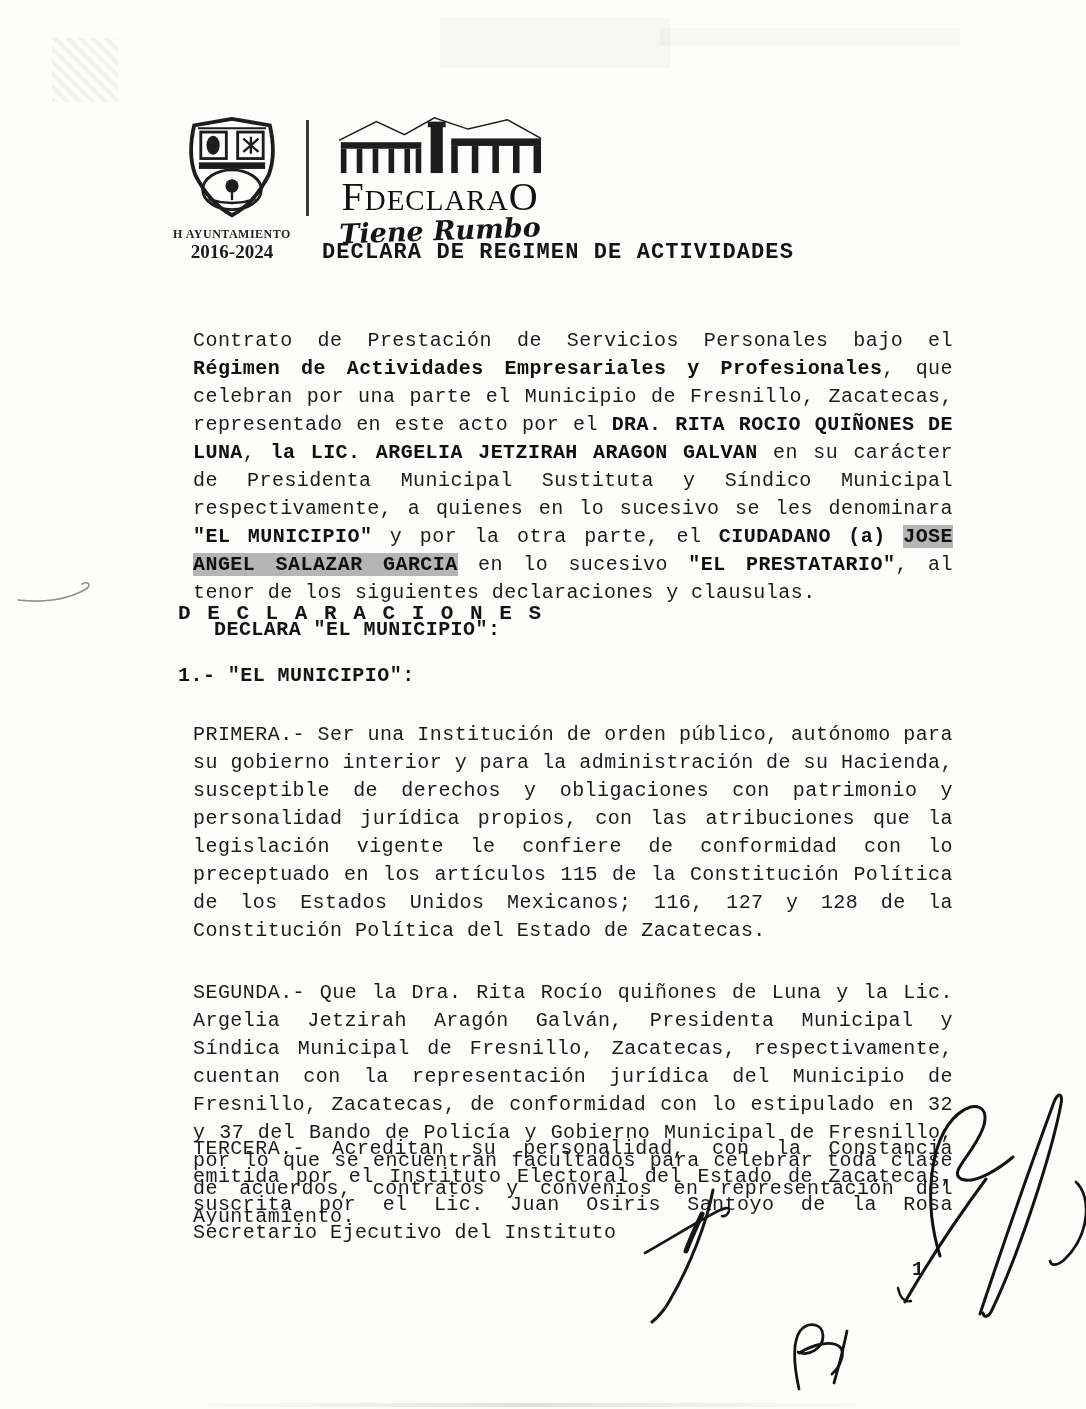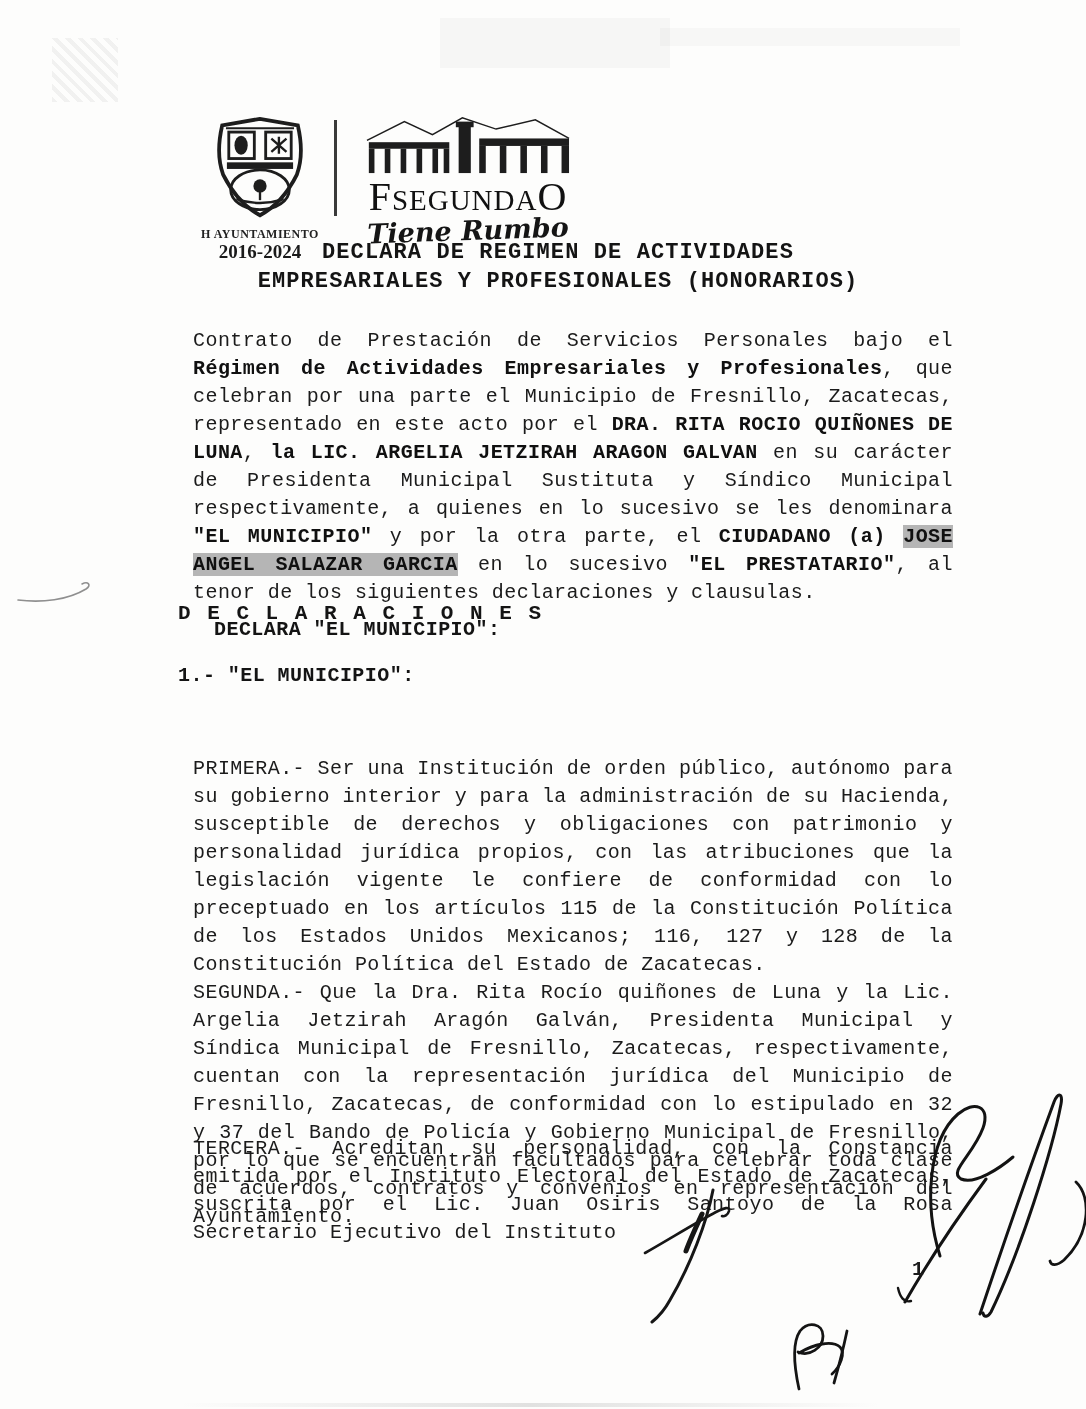--- a/index.html
+++ b/index.html
@@ -17,41 +17,41 @@
   .art-checker{
     left:52px;top:38px;width:66px;height:64px;opacity:.07;
     background:repeating-linear-gradient(45deg,#555 0 4px,transparent 4px 9px);
   }
   .art-band{left:440px;top:18px;width:230px;height:50px;background:#9a9a9a;opacity:.07;}
   .art-band2{left:660px;top:28px;width:300px;height:18px;background:#9a9a9a;opacity:.06;}
   .art-bottom{left:180px;bottom:2px;width:700px;height:4px;background:linear-gradient(90deg,transparent,#8c8c8c,transparent);opacity:.25;}
 
   
   .logos{position:absolute;left:172px;top:116px;display:flex;align-items:flex-start;}
-  .seal{width:120px;text-align:center;margin-left:28px;}
+  .seal{width:120px;text-align:center;}
   .seal-cap1{font-family:"Liberation Serif","DejaVu Serif",serif;font-weight:700;font-size:12px;letter-spacing:.5px;color:#222;margin-top:2px;}
   .seal-cap2{font-family:"Liberation Serif","DejaVu Serif",serif;font-weight:700;font-size:19px;color:#1a1a1a;line-height:1;}
   .logo-divider{width:3px;height:96px;background:#3a3a3a;margin:4px 16px 0 14px;}
   .brand{width:230px;text-align:center;}
   .brand-name{font-family:"Liberation Serif","DejaVu Serif",serif;color:#111;line-height:.9;letter-spacing:1px;white-space:nowrap;}
   .brand-name .cap{font-size:40px;}
   .brand-name .mid{font-size:29px;}
   .brand-tagline{font-family:"DejaVu Serif","Liberation Serif",serif;font-style:italic;font-weight:700;font-size:27px;color:#151515;transform:rotate(-2deg);margin-top:0px;}
 
   
   .tcol{position:absolute;left:178px;width:760px;}
   .title{top:238px;text-align:center;font-weight:700;font-size:22px;line-height:29px;letter-spacing:1.1px;color:#141414;}
   .body{margin:15px;font-size:20px;line-height:28px;letter-spacing:.45px;text-align:justify;}
   .intro{top:312px;}
   .b{font-weight:700;color:#101010;}
   .hl{background:#b5b5b5;}
   .h-decl{top:602px;text-align:left;font-weight:700;font-size:21px;letter-spacing:2px;color:#141414;}
   .h-declara{top:618px;padding-left:36px;font-weight:700;font-size:20px;letter-spacing:.45px;color:#141414;}
   .h-item1{top:664px;font-weight:700;font-size:20px;letter-spacing:.45px;color:#141414;}
-  .p-primera{top:740px;}
+  .p-primera{top:706px;}
   .p-segunda{top:964px;}
   .p-tercera{top:1120px;}
 
   
   .marks{position:absolute;left:0;top:0;width:1086px;height:1409px;pointer-events:none;}
   .pagenum{position:absolute;left:912px;top:1258px;font-size:20px;font-weight:700;color:#1b1b1b;}
 </style>
 </head>
 <body>
 
@@ -95,28 +95,27 @@
         <rect x="84" y="35" width="6" height="26" fill="#1d1d1d"></rect>
         <rect x="100" y="10" width="13" height="51" fill="#1d1d1d"></rect>
         <rect x="97" y="6" width="19" height="6" fill="#1d1d1d"></rect>
         <rect x="122" y="24" width="96" height="8" fill="#1d1d1d"></rect>
         <rect x="122" y="32" width="7" height="29" fill="#1d1d1d"></rect>
         <rect x="144" y="32" width="7" height="29" fill="#1d1d1d"></rect>
         <rect x="166" y="32" width="7" height="29" fill="#1d1d1d"></rect>
         <rect x="188" y="32" width="7" height="29" fill="#1d1d1d"></rect>
         <rect x="210" y="32" width="8" height="29" fill="#1d1d1d"></rect>
       </svg>
-      <div class="brand-name"><span class="cap">F</span><span class="mid">SEGUNDA</span><span class="cap">O</span></div>
+      <div class="brand-name"><span class="cap">F</span><span class="mid">DECLARA</span><span class="cap">O</span></div>
       <div class="brand-tagline">Tiene Rumbo</div>
     </div>
   </header>
 
   <div class="tcol title">
     <div>DECLARA DE REGIMEN DE ACTIVIDADES</div>
-    <div>EMPRESARIALES Y PROFESIONALES (HONORARIOS)</div>
   </div>
 
   <p class="tcol body intro"><span>Contrato de Prestación de Servicios Personales bajo el </span><span class="b">Régimen de Actividades Empresariales y Profesionales</span><span>, que celebran por una parte el Municipio de Fresnillo, Zacatecas, representado en este acto por el </span><span class="b">DRA. RITA ROCIO QUIÑONES DE LUNA</span><span>, </span><span class="b">la LIC. ARGELIA JETZIRAH ARAGON GALVAN</span><span> en su carácter de Presidenta Municipal Sustituta y Síndico Municipal respectivamente, a quienes en lo sucesivo se les denominara </span><span class="b">"EL MUNICIPIO"</span><span> y por la otra parte, el </span><span class="b">CIUDADANO (a) </span><span class="b hl">JOSE ANGEL SALAZAR GARCIA</span><span> en lo sucesivo </span><span class="b">"EL PRESTATARIO"</span><span>, al tenor de los siguientes declaraciones y clausulas.</span></p>
 
   <div class="tcol h-decl">D E C L A R A C I O N E S</div>
   <div class="tcol h-declara">DECLARA "EL MUNICIPIO":</div>
   <div class="tcol h-item1">1.- "EL MUNICIPIO":</div>
 
   <p class="tcol body p-primera">PRIMERA.- Ser una Institución de orden público, autónomo para su gobierno interior y para la administración de su Hacienda, susceptible de derechos y obligaciones con patrimonio y personalidad jurídica propios, con las atribuciones que la legislación vigente le confiere de conformidad con lo preceptuado en los artículos 115 de la Constitución Política de los Estados Unidos Mexicanos; 116, 127 y 128 de la Constitución Política del Estado de Zacatecas.</p>
   <p class="tcol body p-segunda">SEGUNDA.- Que la Dra. Rita Rocío quiñones de Luna y la Lic. Argelia Jetzirah Aragón Galván, Presidenta Municipal y Síndica Municipal de Fresnillo, Zacatecas, respectivamente, cuentan con la representación jurídica del Municipio de Fresnillo, Zacatecas, de conformidad con lo estipulado en 32 y 37 del Bando de Policía y Gobierno Municipal de Fresnillo, por lo que se encuentran facultados para celebrar toda clase de acuerdos, contratos y convenios en representación del Ayuntamiento.</p>

